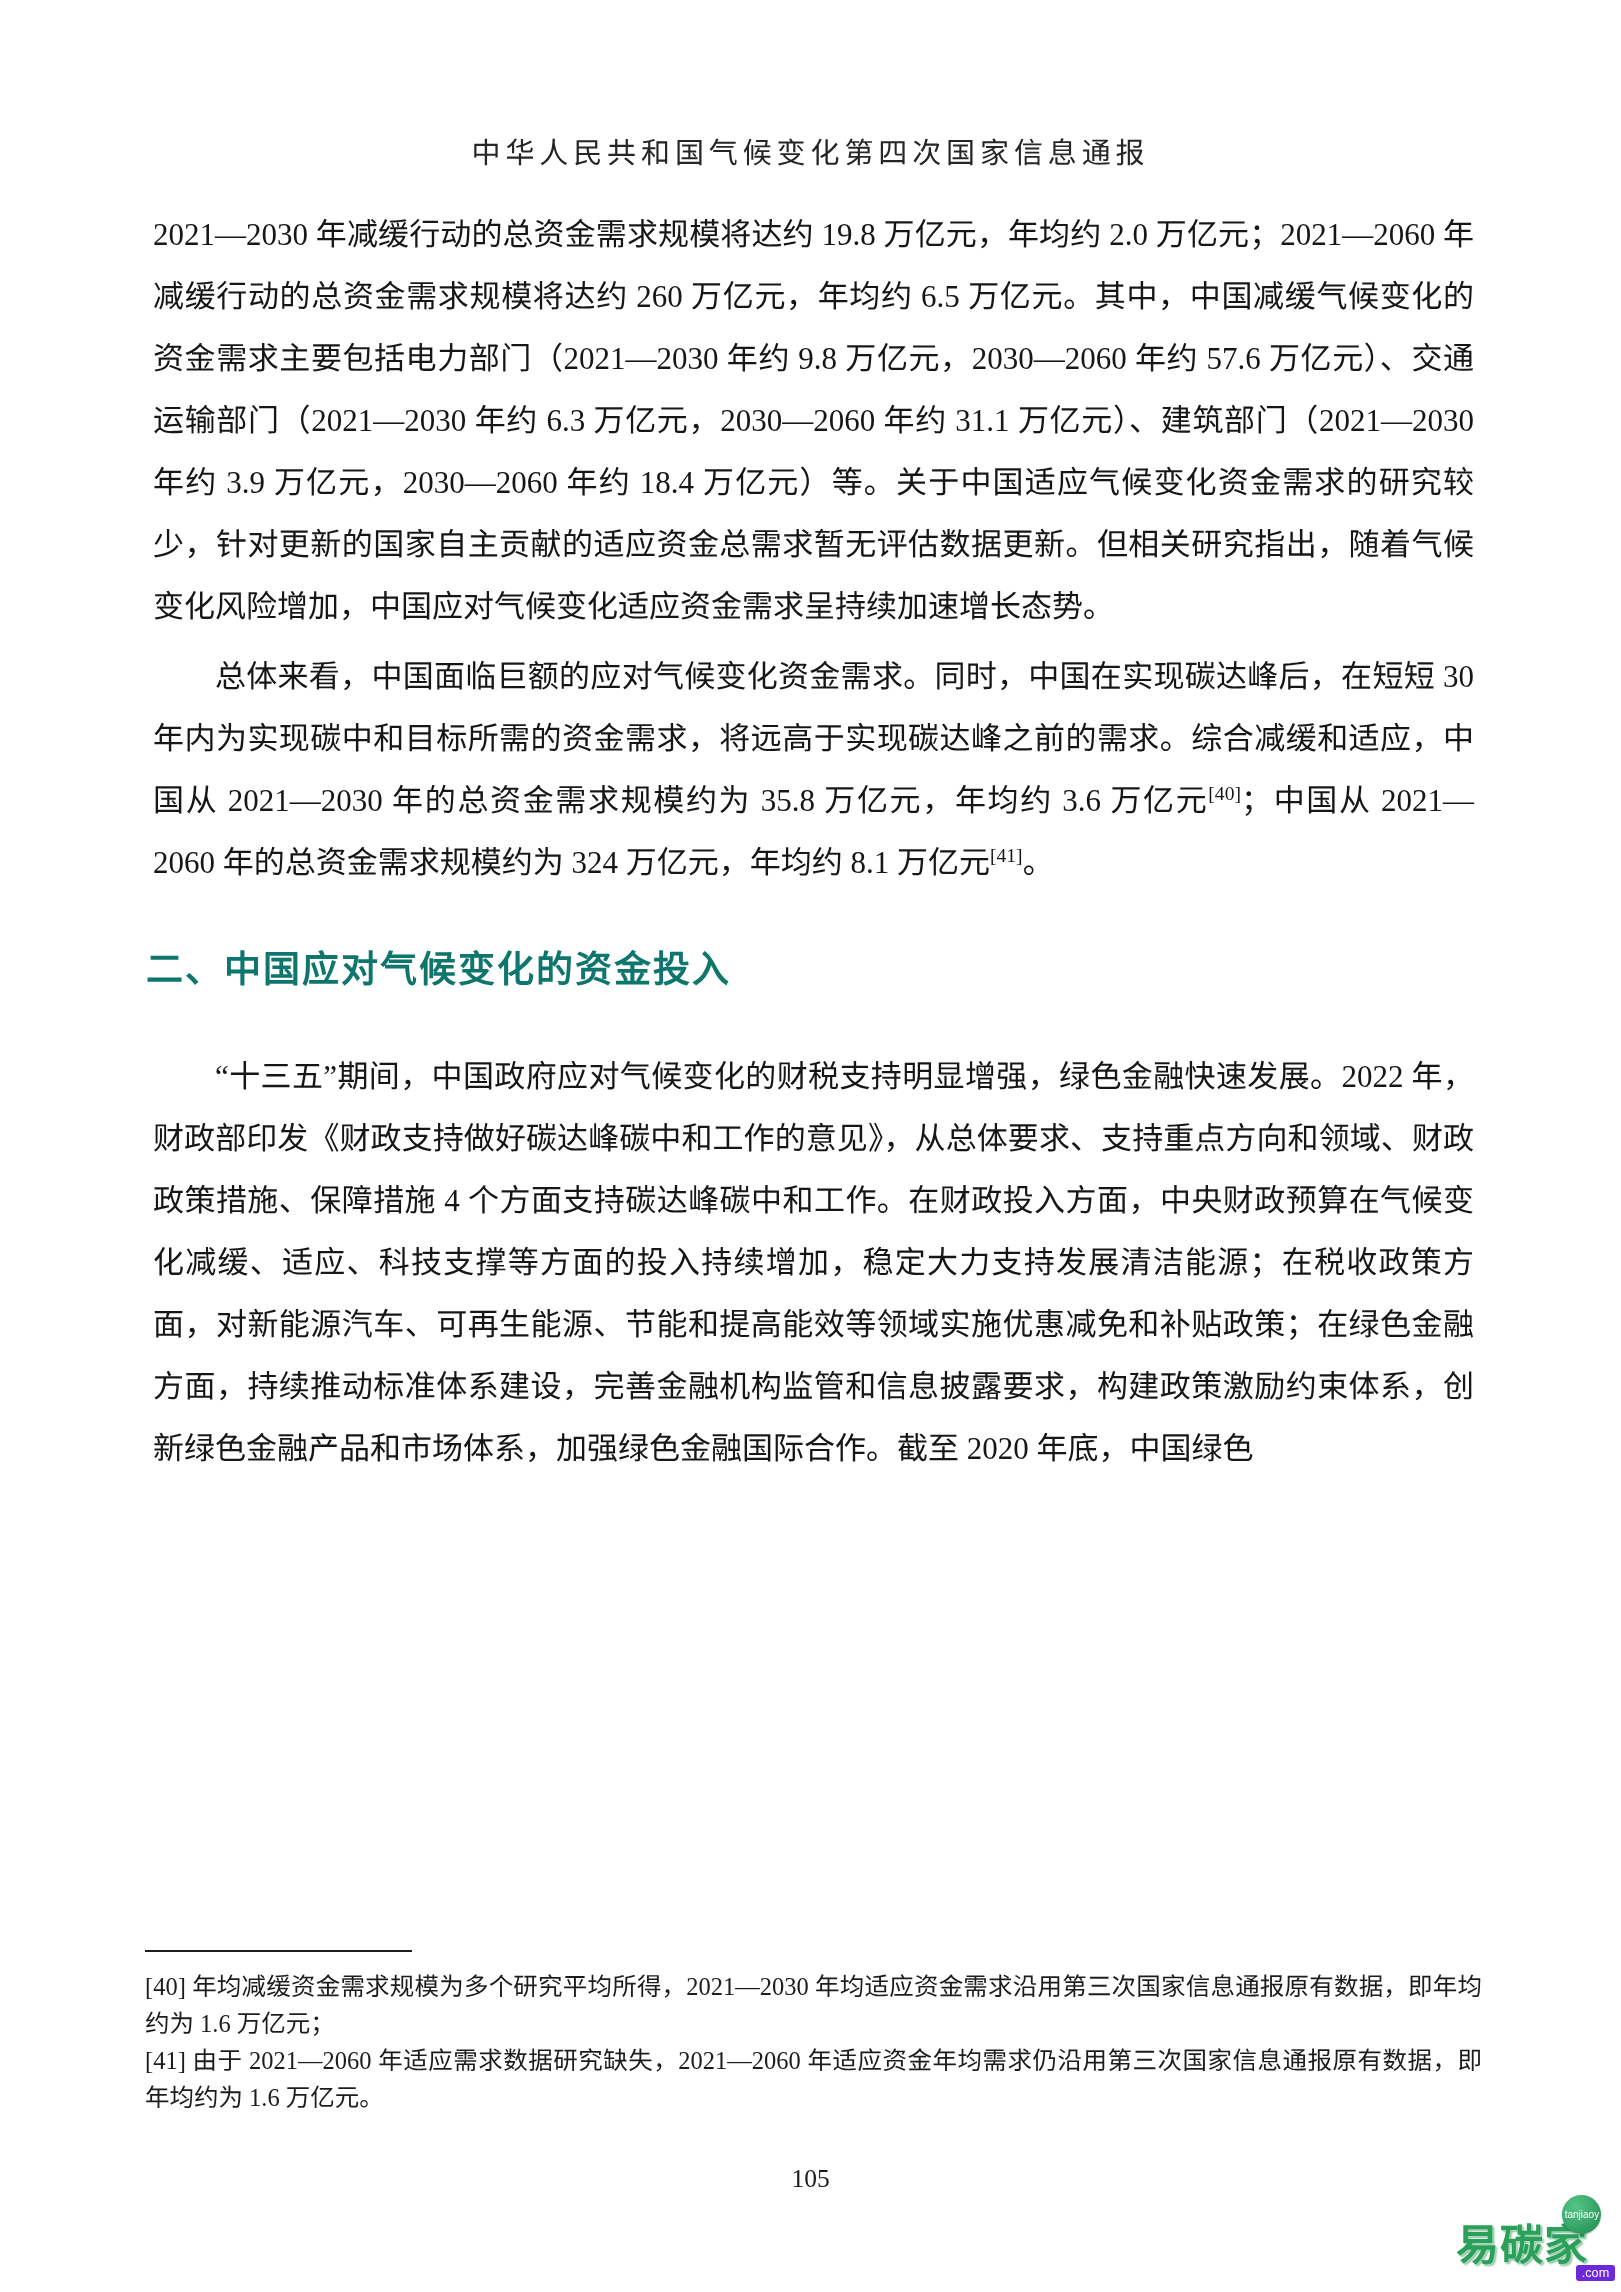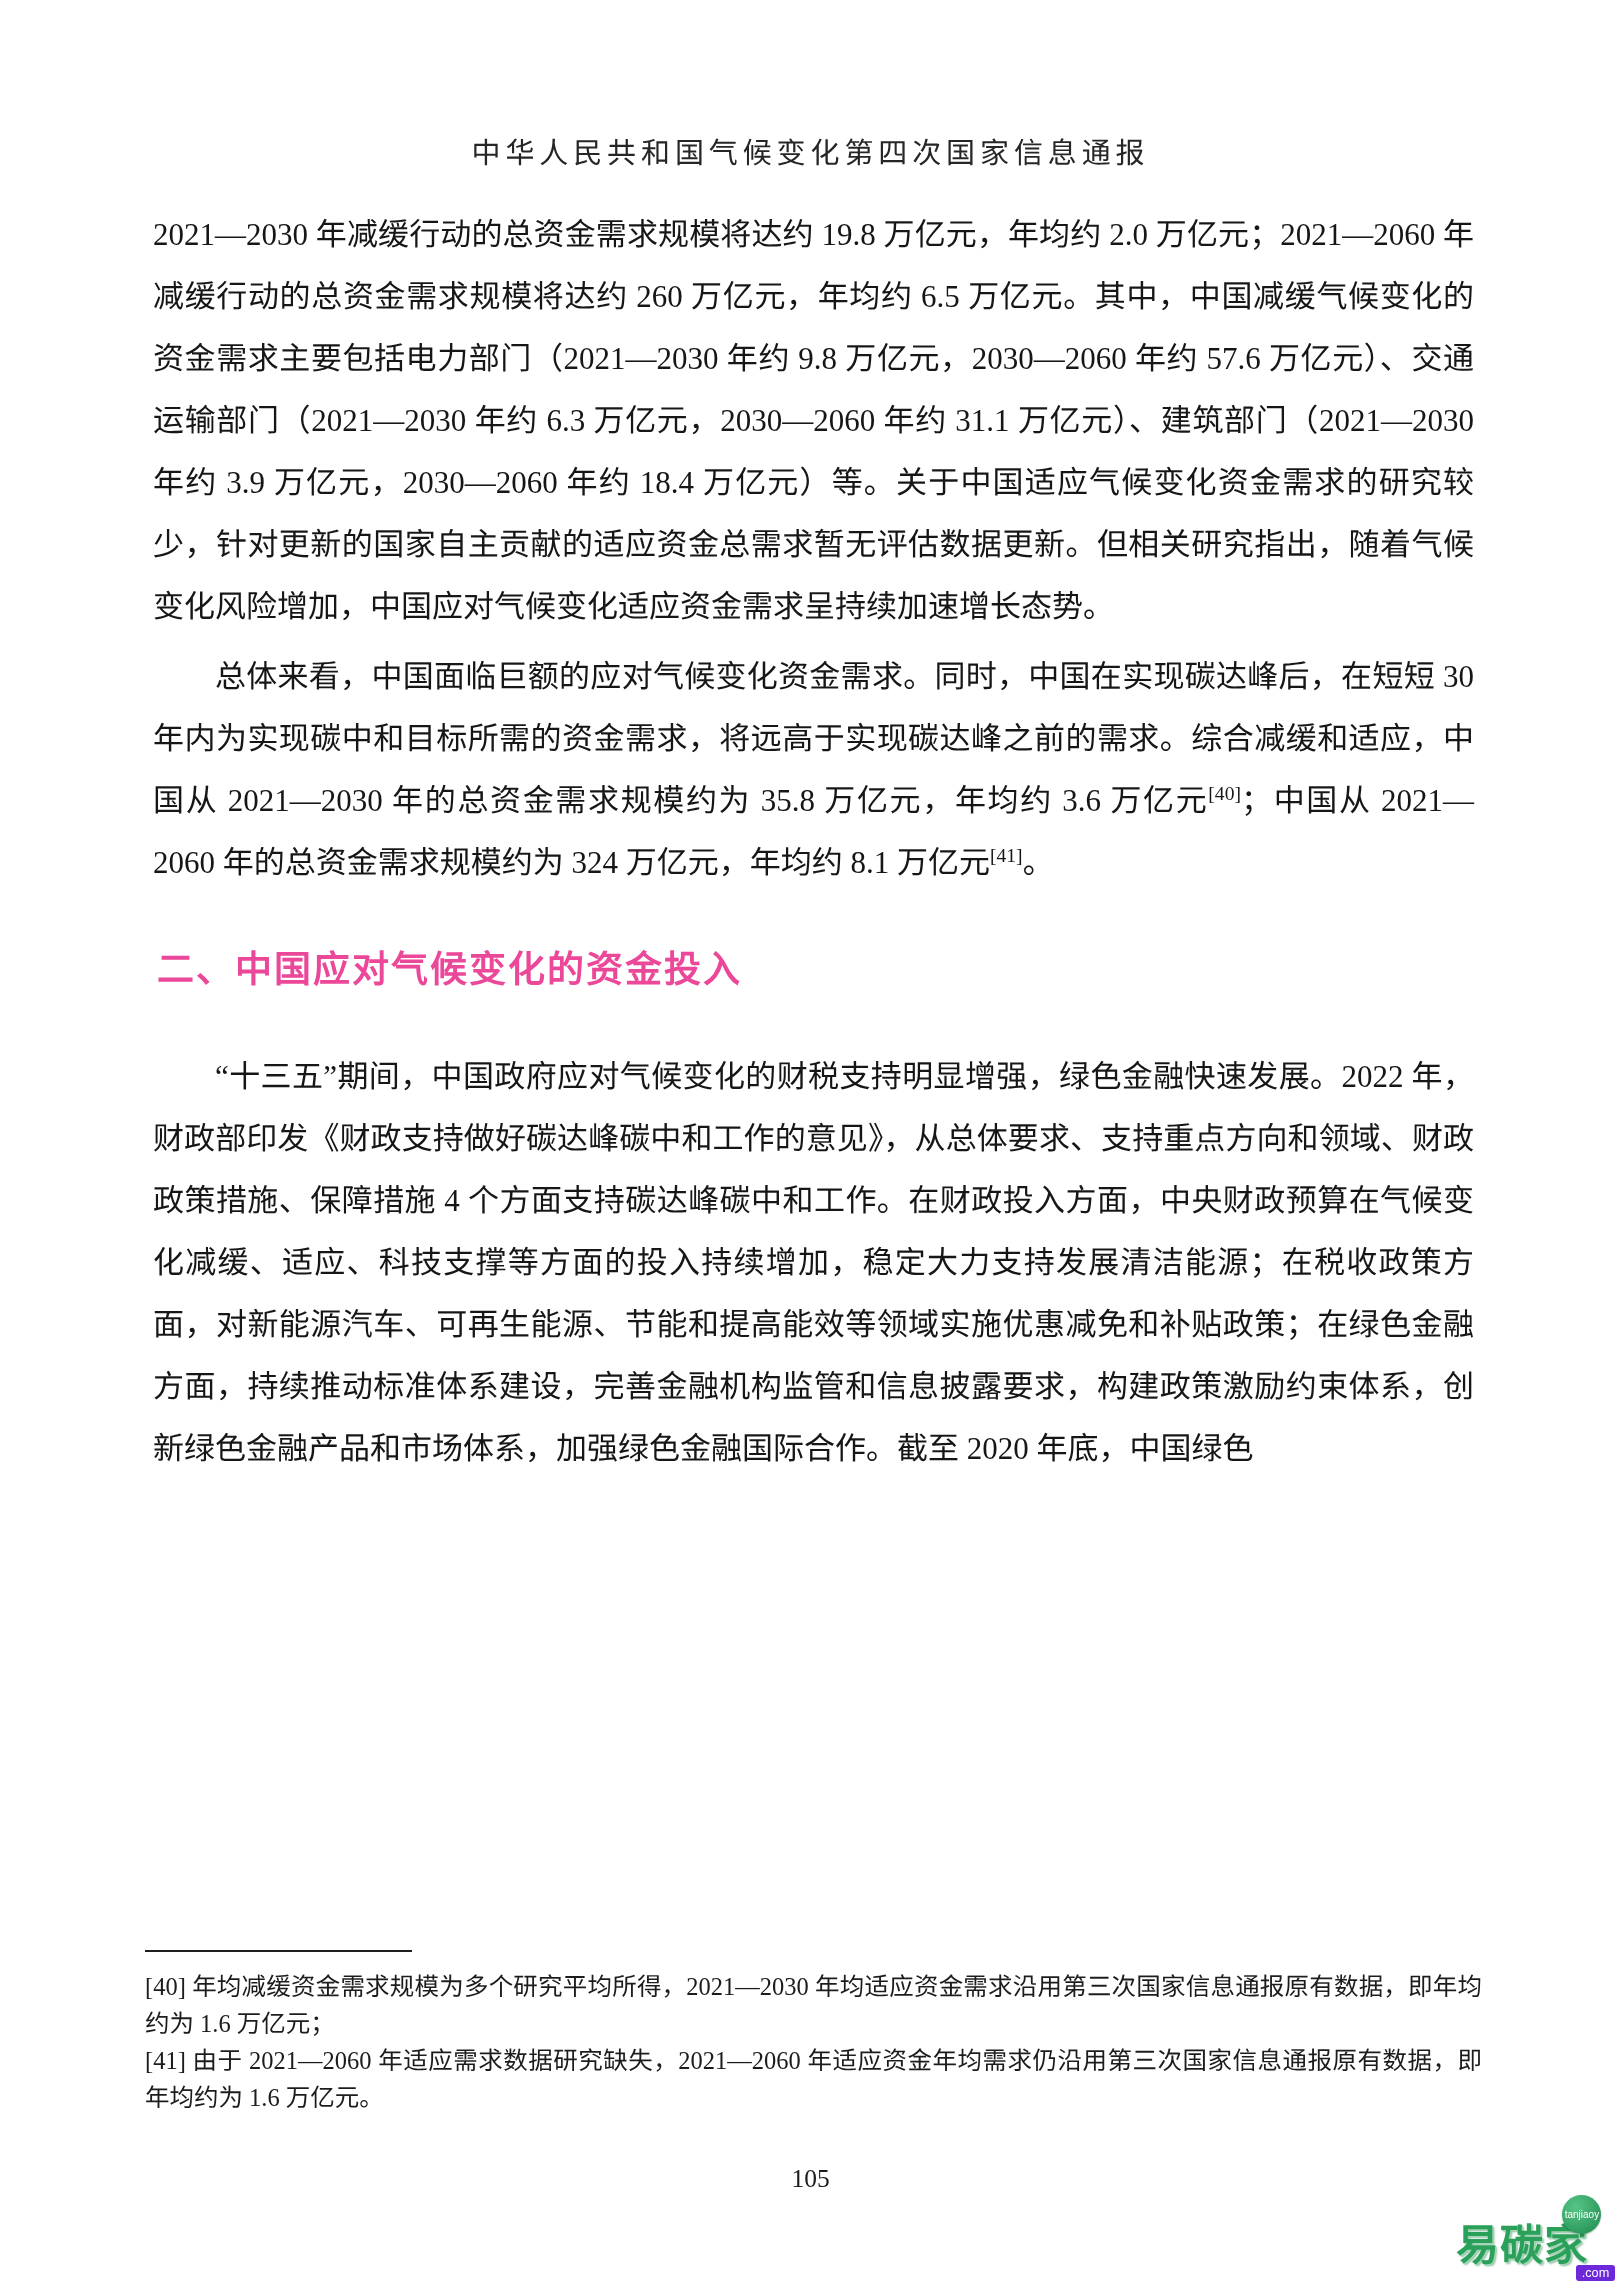--- a/index.html
+++ b/index.html
@@ -37,28 +37,28 @@
     text-justify: inter-ideograph;
     color: #161616;
   }
   .body-par.indent { text-indent: 2em; }
   .body-par sup {
     font-size: 19.6px;
     line-height: 0;
     vertical-align: super;
   }
   .section-heading {
-    margin: 12px;
+    margin: 1px;
     margin-top: 45px;
     margin-bottom: 53px;
     font-family: "Liberation Sans", "DejaVu Sans", sans-serif;
     font-weight: 700;
     font-size: 37px;
     letter-spacing: 2px;
-    color: #ec4899;
+    color: #0f766e;
   }
   .footnotes {
     position: absolute;
     top: 1950px;
     left: 145px;
     width: 1337px;
   }
   .footnote-rule {
     width: 267px;
     height: 2px;

